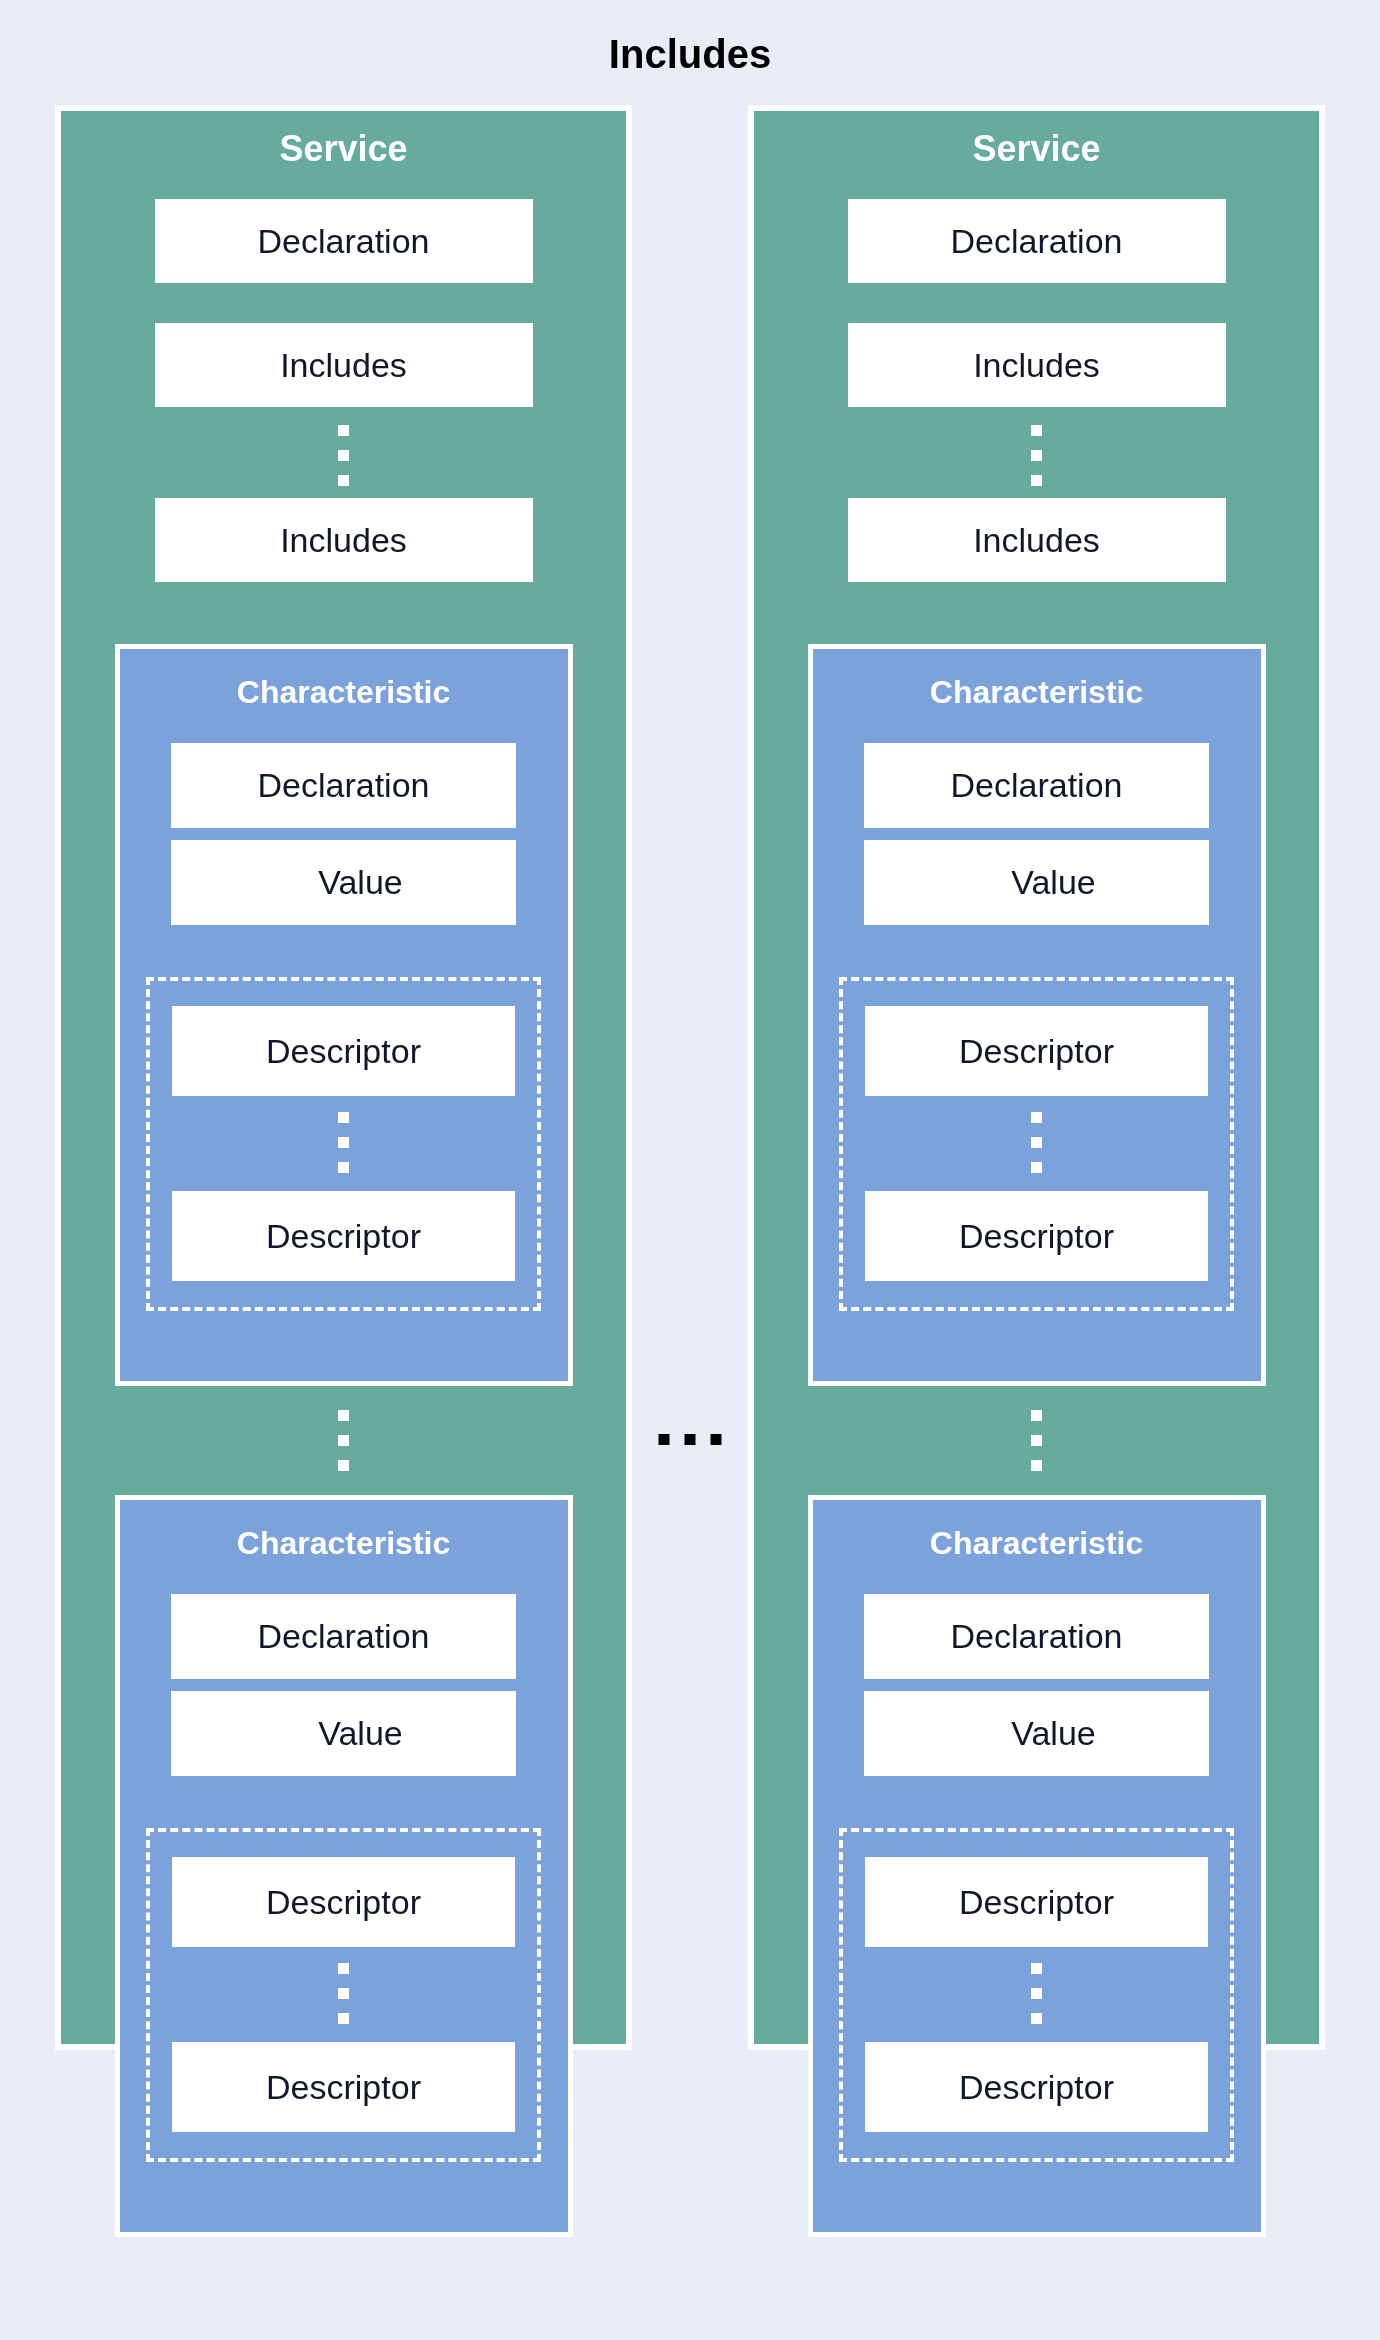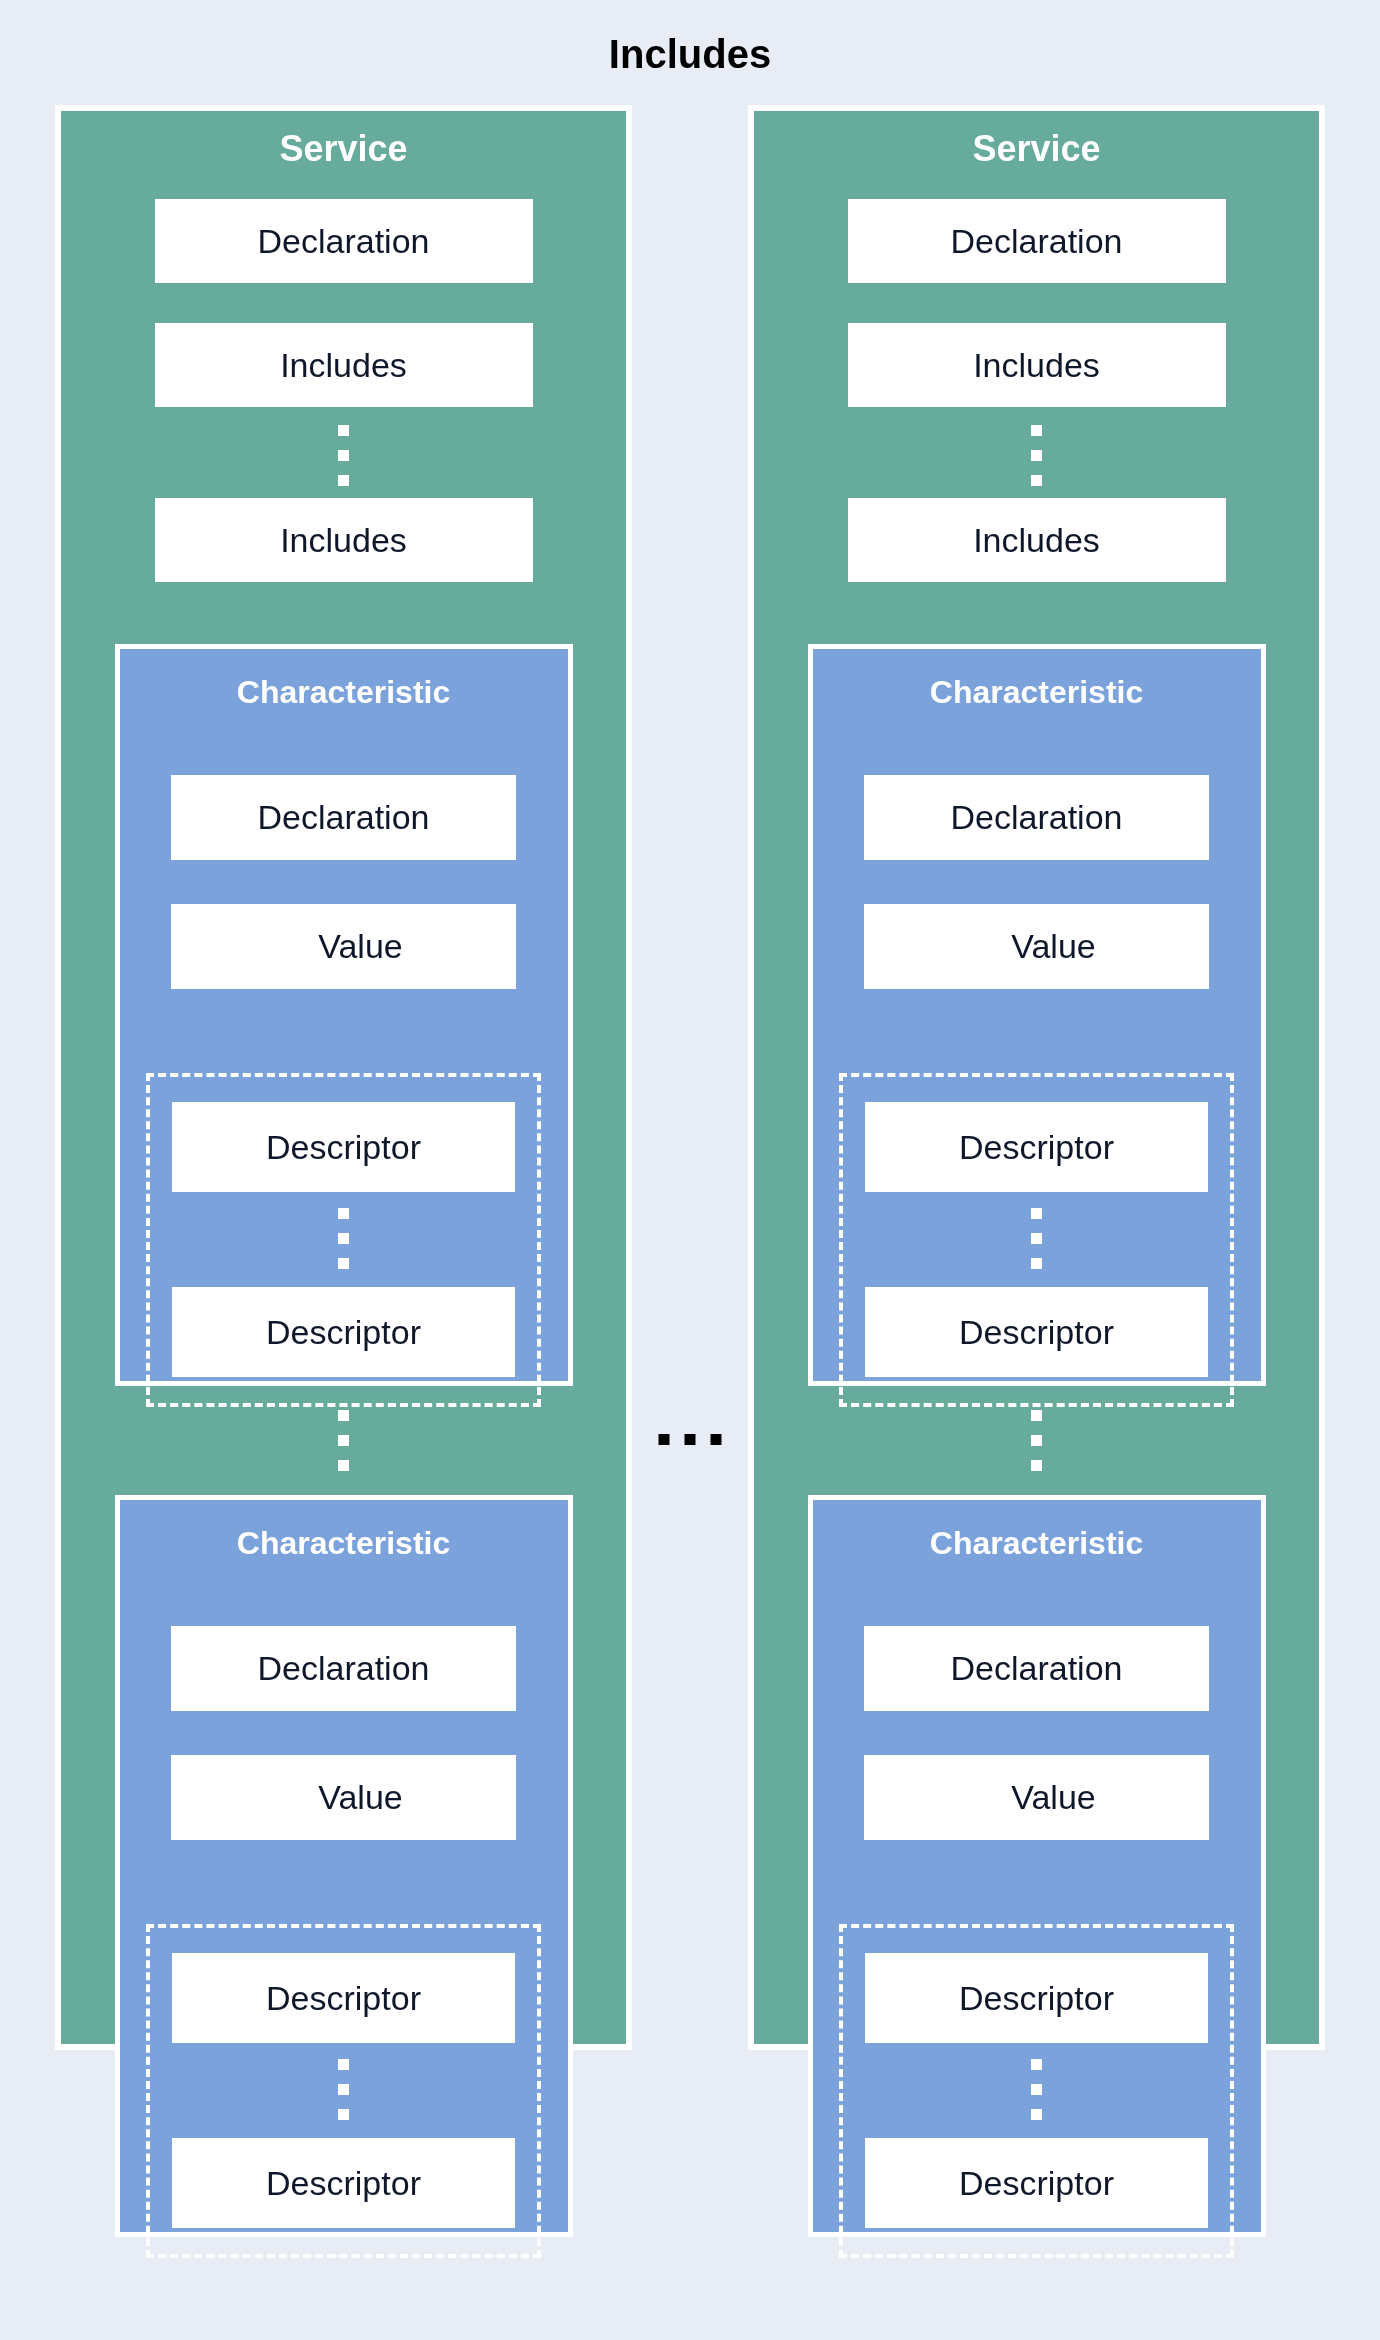--- a/index.html
+++ b/index.html
@@ -55,21 +55,20 @@
   }
   .vdots i{display:block;width:11px;height:11px;background:#ffffff;}
   .svc-dots{margin-top:18px;}
   .char-gap-dots{margin-top:24px;}
   .characteristic{
     width:458px;height:742px;
     background:var(--characteristic-fill);
     border:5px solid var(--border-white);
     display:flex;flex-direction:column;align-items:center;
     flex:none;
-    gap:32px;
   }
   .char-1{margin-top:62px;}
   .char-2{margin-top:24px;}
   .char-title{
     margin-top:24px;
     font-size:32px;font-weight:bold;color:#ffffff;line-height:38px;
   }
   .char-item{width:345px;height:85px;}
   .char-decl{margin-top:32px;}
   .char-value{margin-top:12px;padding-left:34px;}

